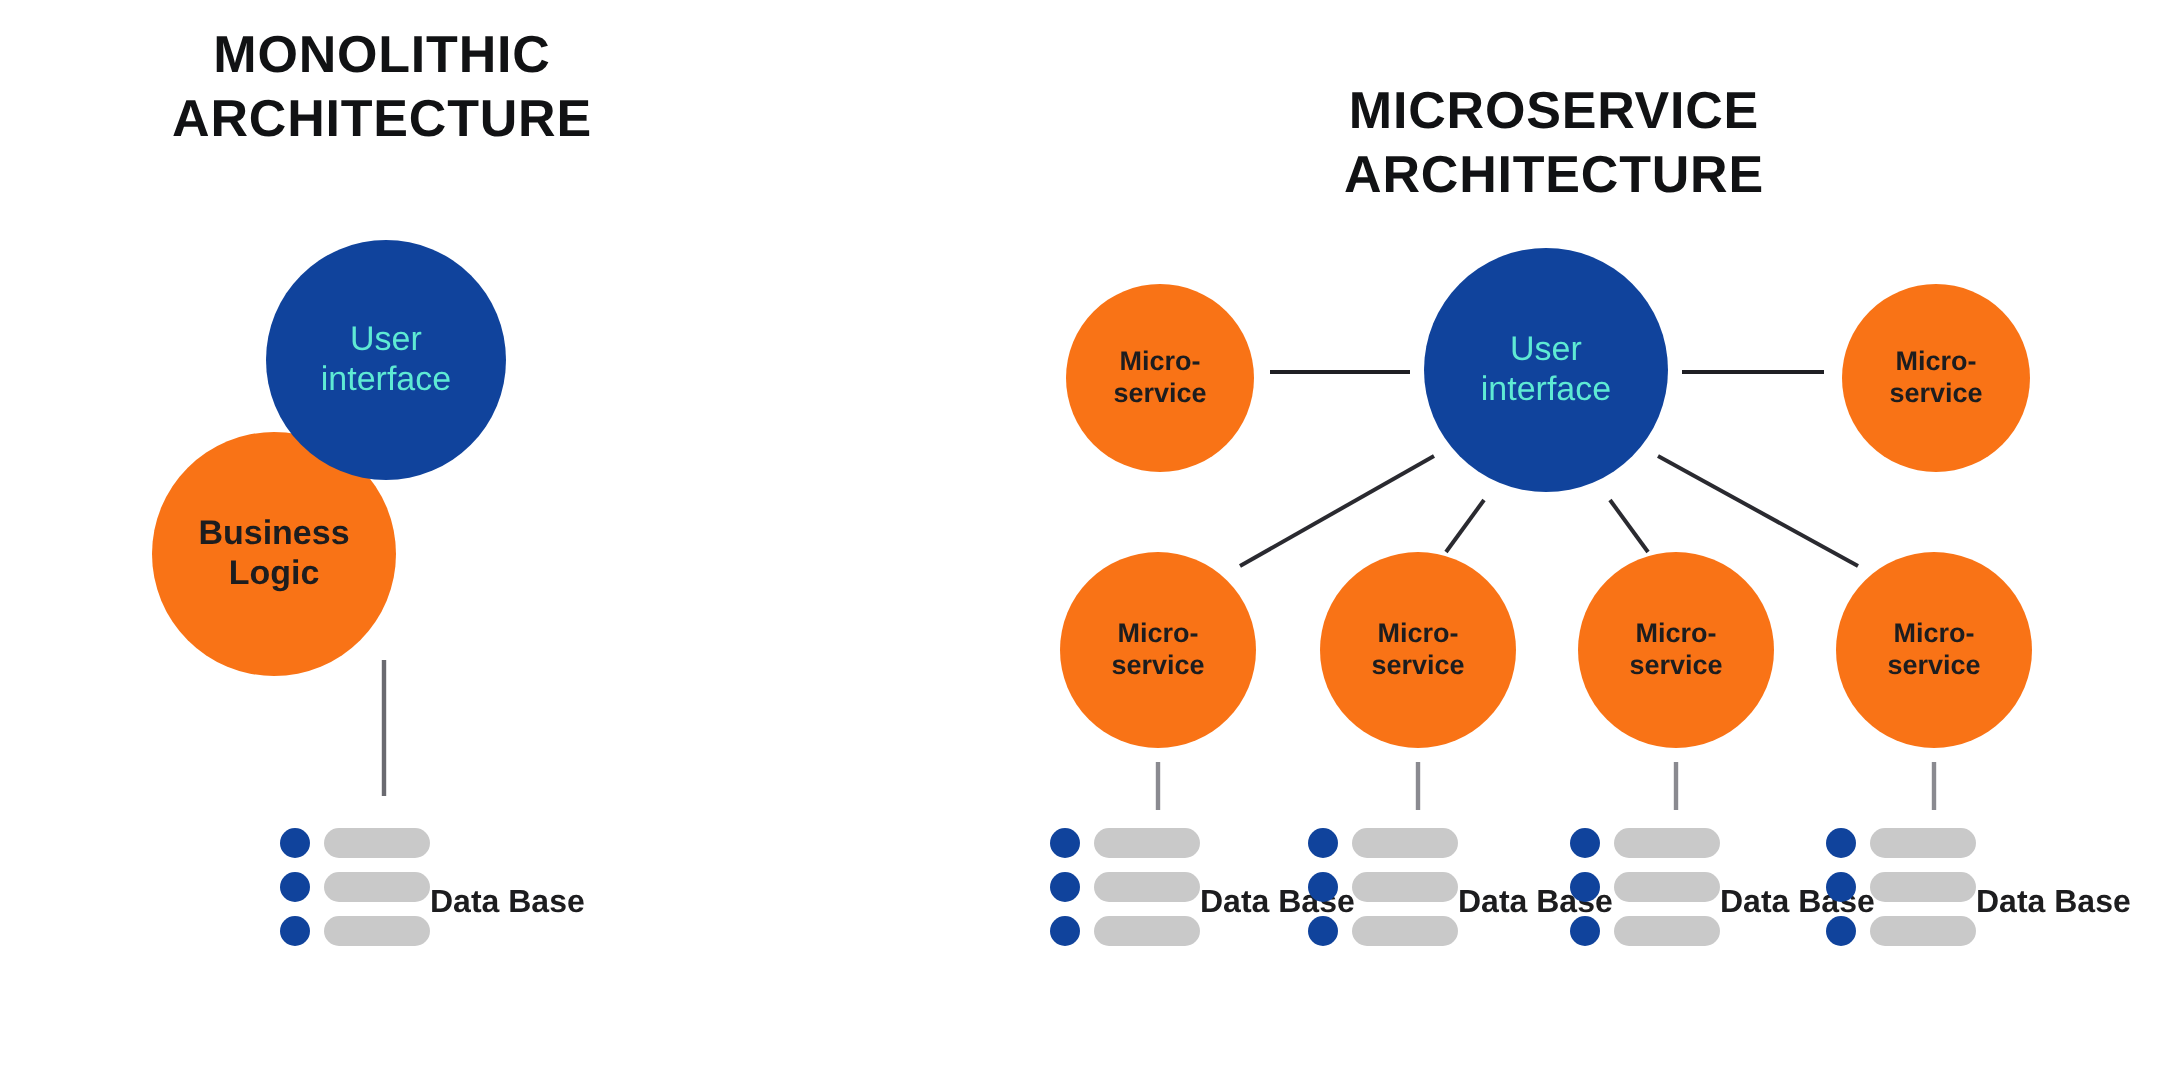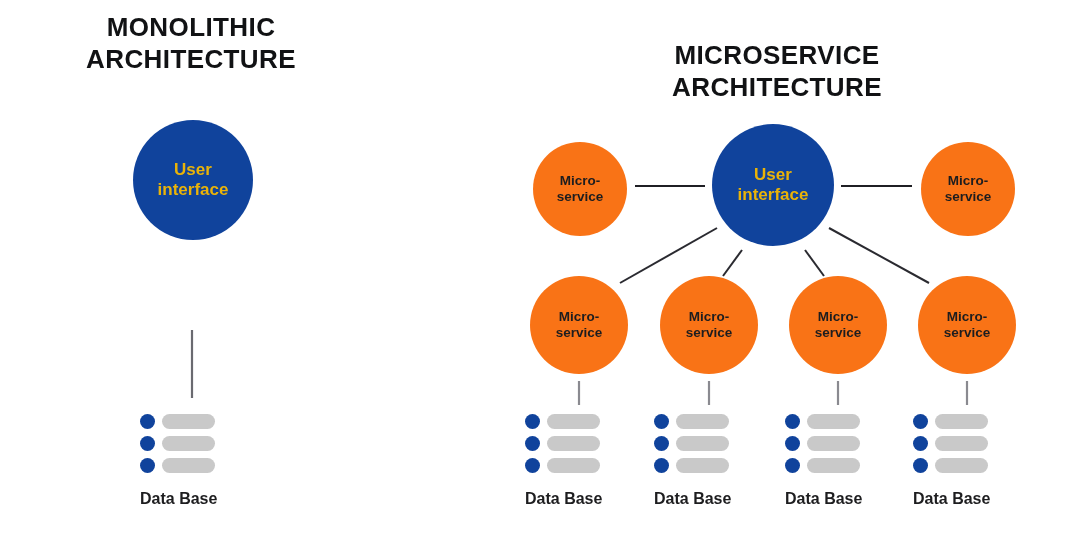--- a/index.html
+++ b/index.html
@@ -58,22 +58,22 @@
     white-space: pre-line;
     line-height: 1.18;
     pointer-events: none;
   }
   .lbl-dark {
     color: #1d1d1f;
     font-weight: 600;
     font-size: 17px;
   }
   .lbl-white {
-    color: #eab308;
-    font-weight: 700;
+    color: #5eead4;
+    font-weight: 400;
     font-size: 17px;
   }
   .lbl-small {
     font-size: 13.5px;
     font-weight: 600;
     color: #1d1d1f;
     line-height: 1.2;
   }
 
   
@@ -96,22 +96,22 @@
     left: 0; top: 0;
     width: 1083px; height: 543px;
     pointer-events: none;
     z-index: 1;
   }
 
   
   .db {
     position: absolute;
     display: flex;
-    flex-direction: column;
-    align-items: flex-start;
+    flex-direction: row;
+    align-items: center;
   }
   .db-rows {
     display: flex;
     flex-direction: column;
     gap: 7px;
   }
   .db-row {
     display: flex;
     align-items: center;
     gap: 7px;
@@ -172,20 +172,24 @@
     <line x1="805" y1="250" x2="824" y2="276" stroke="#2a2a30" stroke-width="2"></line>
 
     <line x1="829" y1="228" x2="929" y2="283" stroke="#2a2a30" stroke-width="2"></line>
 
     <line x1="579" y1="381" x2="579" y2="405" stroke="#8a8a90" stroke-width="2.2"></line>
     <line x1="709" y1="381" x2="709" y2="405" stroke="#8a8a90" stroke-width="2.2"></line>
     <line x1="838" y1="381" x2="838" y2="405" stroke="#8a8a90" stroke-width="2.2"></line>
     <line x1="967" y1="381" x2="967" y2="405" stroke="#8a8a90" stroke-width="2.2"></line>
   </svg>
 
+  <div class="circle circle-grey" id="mono-bl">
+    <span class="circle-label lbl-dark">Business
+Logic</span>
+  </div>
 
 
   <div class="circle circle-blue" id="mono-ui">
     <span class="circle-label lbl-white">User
 interface</span>
   </div>
 
   <div class="db" id="db-mono">
     <div class="db-rows">
       <div class="db-row">

